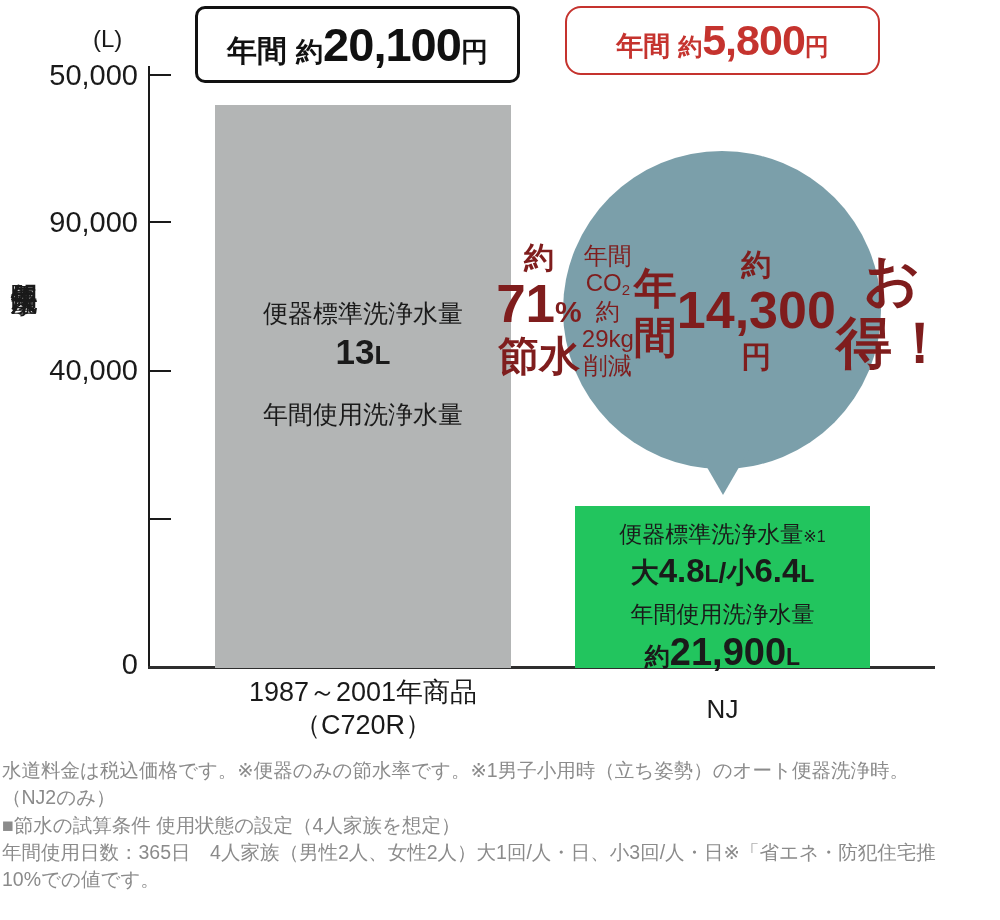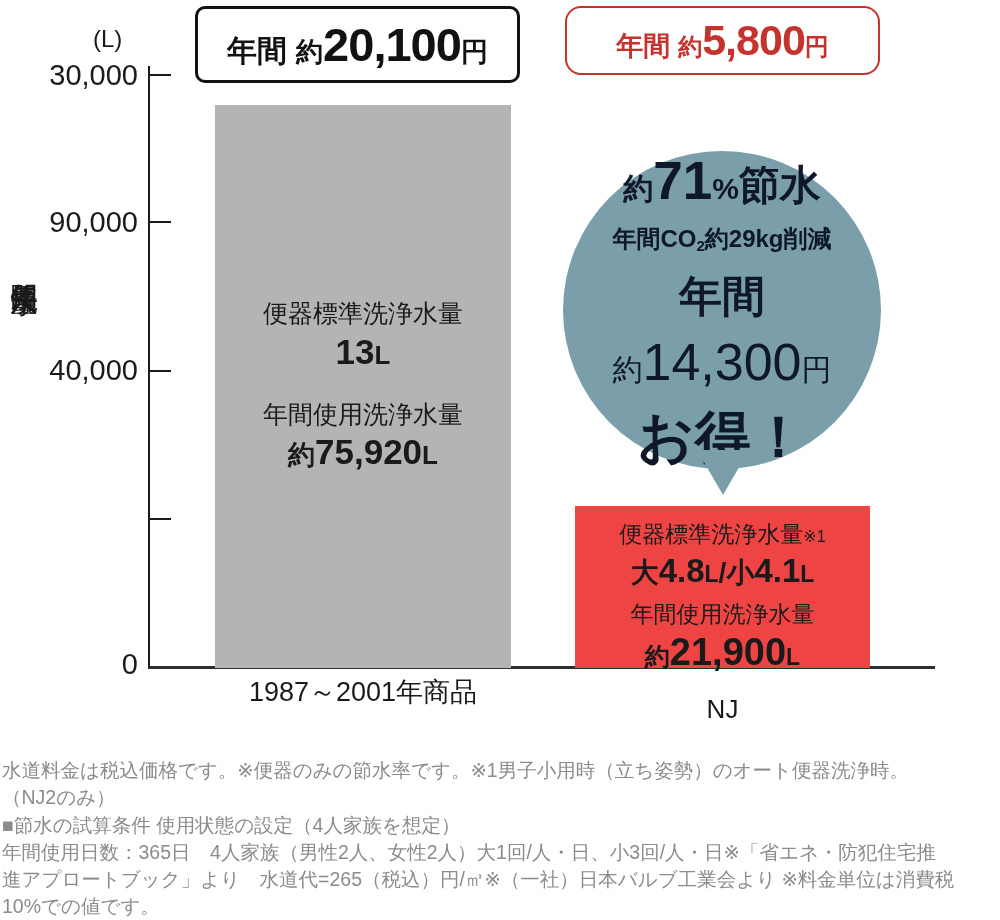--- a/index.html
+++ b/index.html
@@ -47,30 +47,30 @@
   .bar-new .spec-label { font-size:23px; }
   .spec-note { font-size:16px; }
   .bar-new .v-big { font-size:33px; }
   .bar-new .v-mid { font-size:28px; font-weight:700; }
   .bar-new .v-unit { font-size:23px; }
   .bar-new .usage-label { font-size:23px; margin-top:7px; }
   .bar-new .v-approx { font-size:25px; }
   .bar-new .u-big { font-size:38px; font-weight:700; }
   
   .balloon { position:absolute; left:563px; top:151px; width:318px; height:318px; border-radius:50%;
-             display:flex; flex-direction:column; align-items:center; justify-content:space-between;
-             color:#0f172a; text-align:center; line-height:1.12; }
+             display:flex; align-items:center; justify-content:center;
+             color:#7f1d1d; text-align:center; line-height:1.12; }
   .balloon-tail { position:absolute; left:697px; top:450px; width:0; height:0;
                   border-left:26px solid transparent; border-right:26px solid transparent; border-top:45px solid #7b9faa; }
   .bl-save { font-weight:700; }
   .s-approx { font-size:30px; } .s-value { font-size:53px; } .s-pct { font-size:30px; } .s-label { font-size:41px; }
-  .bl-co2 { font-size:24px; font-weight:700; margin-top:3px; }
+  .bl-co2 { font-size:24px; font-weight:400; margin-top:3px; }
   .co2-sub { font-size:15px; vertical-align:-4px; }
   .bl-period { font-size:43px; font-weight:700; margin-top:5px; }
-  .bl-amount { font-weight:400; margin-top:1px; }
+  .bl-amount { font-weight:700; margin-top:1px; }
   .a-approx { font-size:30px; } .a-value { font-size:52px; } .a-unit { font-size:30px; }
   .bl-benefit { font-size:56px; font-weight:700; margin-top:3px; }
   
   .xlab { position:absolute; text-align:center; }
   .xlab-old { left:195px; width:336px; top:676px; font-size:27px; line-height:33px; }
   .xlab-new { left:575px; width:295px; top:694px; font-size:26px; }
   
   .footnotes { position:absolute; left:2px; top:757px; width:996px; font-size:19.5px; line-height:27.3px; color:#8b8b8b; }
 </style>
 </head>
@@ -96,45 +96,42 @@
   </div>
 
   <div class="unit-label">(L)</div>
   <div class="y-title">年間使用洗浄水量</div>
   <div class="y-axis"></div>
   <div class="x-axis"></div>
   <div class="tick tick-80"></div>
   <div class="tick tick-60"></div>
   <div class="tick tick-40"></div>
   <div class="tick tick-20"></div>
-  <div class="tick-label tl-80">30,000</div>
+  <div class="tick-label tl-80">50,000</div>
   <div class="tick-label tl-60">90,000</div>
   <div class="tick-label tl-40">40,000</div>
   <div class="tick-label tl-0">0</div>
 
   <div class="bar bar-old" style="height: 563px; background: rgb(179, 181, 181);">
     <div class="bar-text">
       <div class="spec-label">便器標準洗浄水量</div>
       <div class="spec-value">
         <span class="v-big">13</span><span class="v-unit">L</span>
       </div>
       <div class="usage-label">年間使用洗浄水量</div>
-      <div class="usage-value">
-        <span class="v-approx">約</span><span class="v-big">75,920</span><span class="v-unit">L</span>
-      </div>
     </div>
   </div>
 
-  <div class="bar bar-new" style="height: 162px; background: #ef4444;">
+  <div class="bar bar-new" style="height: 162px; background: #22c55e;">
     <div class="bar-text">
       <div class="spec-label">
         <span>便器標準洗浄水量</span><span class="spec-note">※1</span>
       </div>
       <div class="spec-value">
-        <span class="v-mid">大</span><span class="v-big">4.8</span><span class="v-unit">L</span><span class="v-mid">/</span><span class="v-mid">小</span><span class="v-big">4.1</span><span class="v-unit">L</span>
+        <span class="v-mid">大</span><span class="v-big">4.8</span><span class="v-unit">L</span><span class="v-mid">/</span><span class="v-mid">小</span><span class="v-big">6.4</span><span class="v-unit">L</span>
       </div>
       <div class="usage-label">年間使用洗浄水量</div>
       <div class="usage-value">
         <span class="v-approx">約</span><span class="u-big">21,900</span><span class="v-unit">L</span>
       </div>
     </div>
   </div>
 
   <div class="balloon" style="background: rgb(123, 159, 170);">
     <div class="bl-save">
@@ -146,25 +143,25 @@
     <div class="bl-period">年間</div>
     <div class="bl-amount">
       <span class="a-approx">約</span><span class="a-value">14,300</span><span class="a-unit">円</span>
     </div>
     <div class="bl-benefit">お得！</div>
   </div>
   <div class="balloon-tail" style="border-top-color: rgb(123, 159, 170);"></div>
 
   <div class="xlab xlab-old">
     <div>1987～2001年商品</div>
+    <div>（C720R）</div>
   </div>
   <div class="xlab xlab-new">NJ</div>
 
   <div class="footnotes">
     <div>水道料金は税込価格です。※便器のみの節水率です。※1男子小用時（立ち姿勢）のオート便器洗浄時。</div>
     <div>（NJ2のみ）</div>
     <div>■節水の試算条件 使用状態の設定（4人家族を想定）</div>
     <div>年間使用日数：365日　4人家族（男性2人、女性2人）大1回/人・日、小3回/人・日※「省エネ・防犯住宅推</div>
-    <div>進アプロートブック」より　水道代=265（税込）円/㎥※（一社）日本バルブ工業会より ※料金単位は消費税</div>
     <div>10%での値です。</div>
   </div>
 
 </div>
 
 </body></html>

